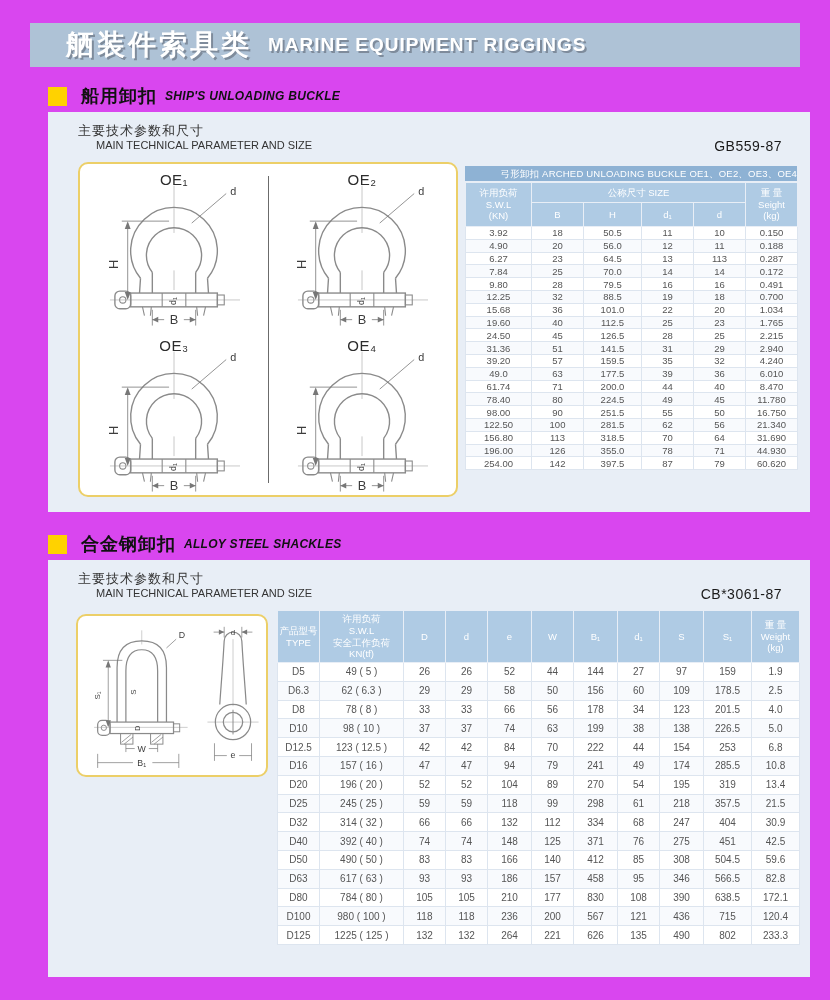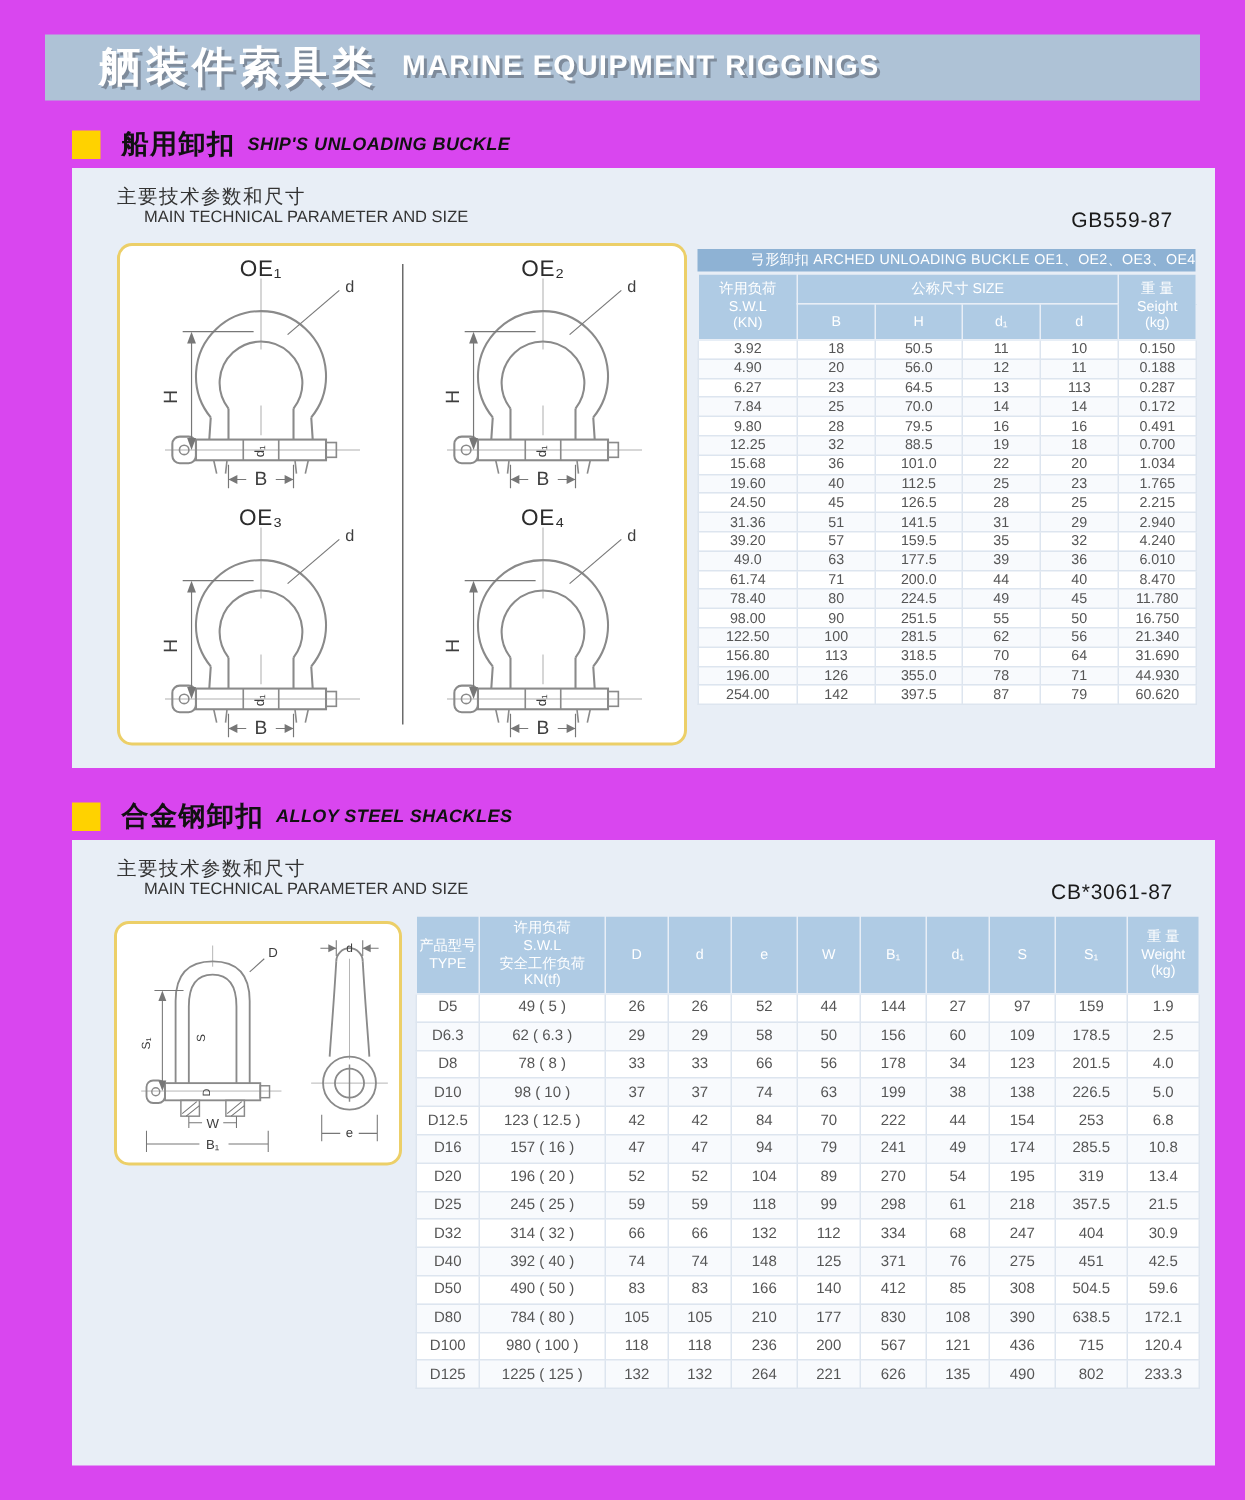--- a/index.html
+++ b/index.html
@@ -663,20 +663,33 @@
               <td>83</td>
               <td>166</td>
               <td>140</td>
               <td>412</td>
               <td>85</td>
               <td>308</td>
               <td>504.5</td>
               <td>59.6</td>
             </tr>
             <tr>
+              <td>D63</td>
+              <td>617 ( 63 )</td>
+              <td>93</td>
+              <td>93</td>
+              <td>186</td>
+              <td>157</td>
+              <td>458</td>
+              <td>95</td>
+              <td>346</td>
+              <td>566.5</td>
+              <td>82.8</td>
+            </tr>
+            <tr>
               <td>D80</td>
               <td>784 ( 80 )</td>
               <td>105</td>
               <td>105</td>
               <td>210</td>
               <td>177</td>
               <td>830</td>
               <td>108</td>
               <td>390</td>
               <td>638.5</td>

